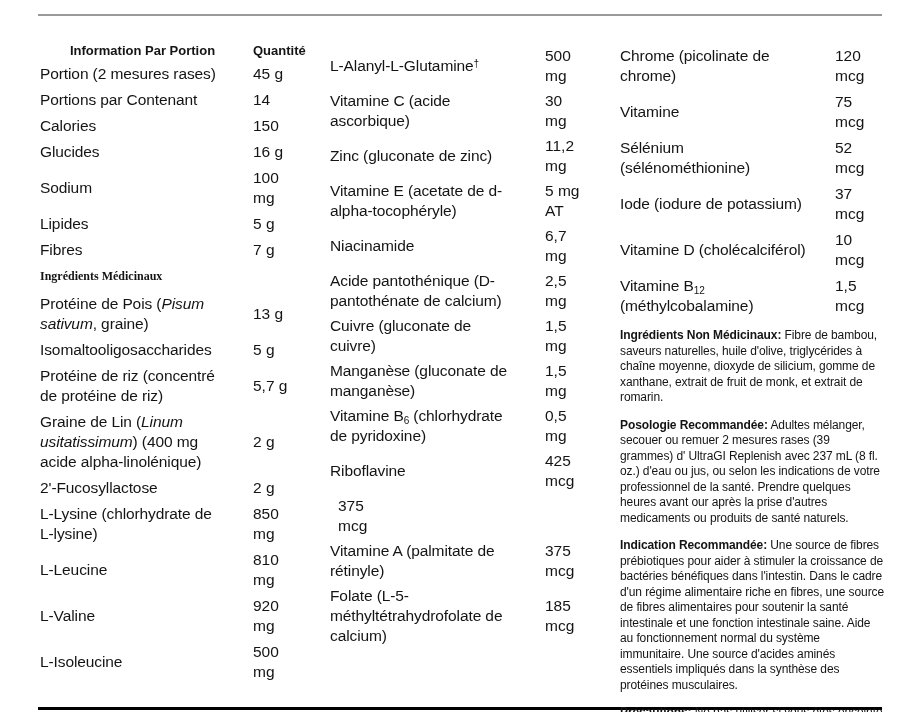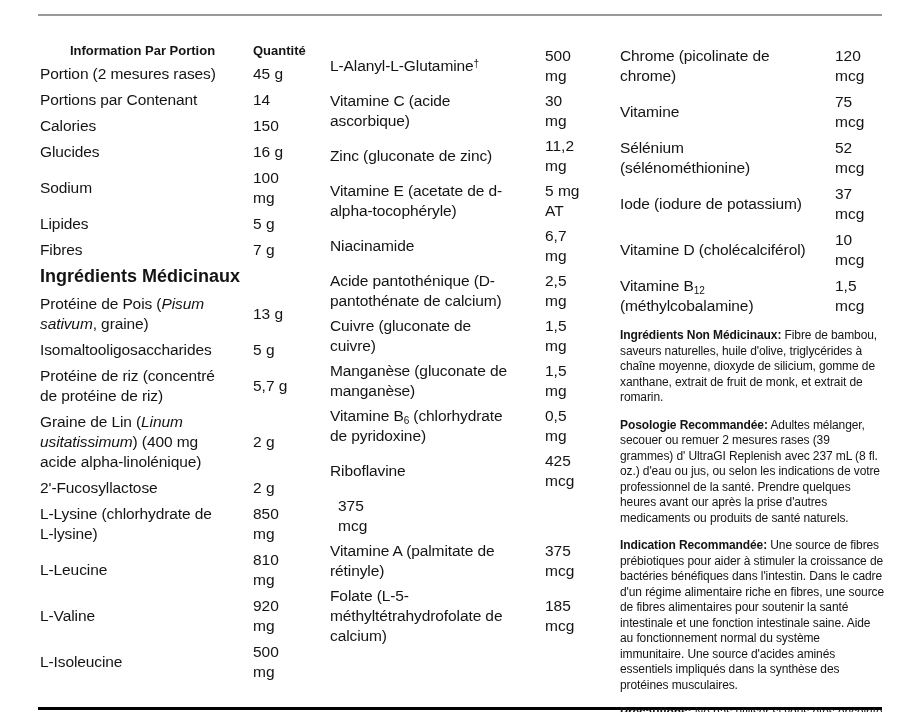--- a/index.html
+++ b/index.html
@@ -20,21 +20,21 @@
   .row{display:flex;align-items:center;font-size:15.5px;line-height:20px;}
   .col1 .row{margin-bottom:6px;}
   .col2 .row{margin-bottom:5px;}
   .col3 .row{margin-bottom:6px;}
   .lbl{white-space:pre-line;letter-spacing:-0.1px;}
   .col1 .lbl{width:205px;}
   .col2 .lbl,.col3 .lbl{width:207px;}
   .amt{margin-left:8px;white-space:pre-line;}
   .col1 .amt{width:55px;}
   .col2 .amt,.col3 .amt{width:47px;}
-  .heading{font-size:18px;font-weight:bold;line-height:20px;margin:2px 0 8px 0;}
+  .heading{font-size:12px;font-weight:bold;line-height:20px;margin:2px 0 8px 0;font-family:Liberation Serif, serif;}
   .notes{width:266px;}
   .note{font-size:12px;line-height:15.5px;letter-spacing:-0.1px;margin:12px 0 0 0;}
   .note b{font-weight:bold;}
   sub{font-size:10px;line-height:0;vertical-align:-3px;}
   sup{font-size:10px;line-height:0;vertical-align:4px;}
   i{font-style:italic;}
 </style>
 </head>
 <body>
 

